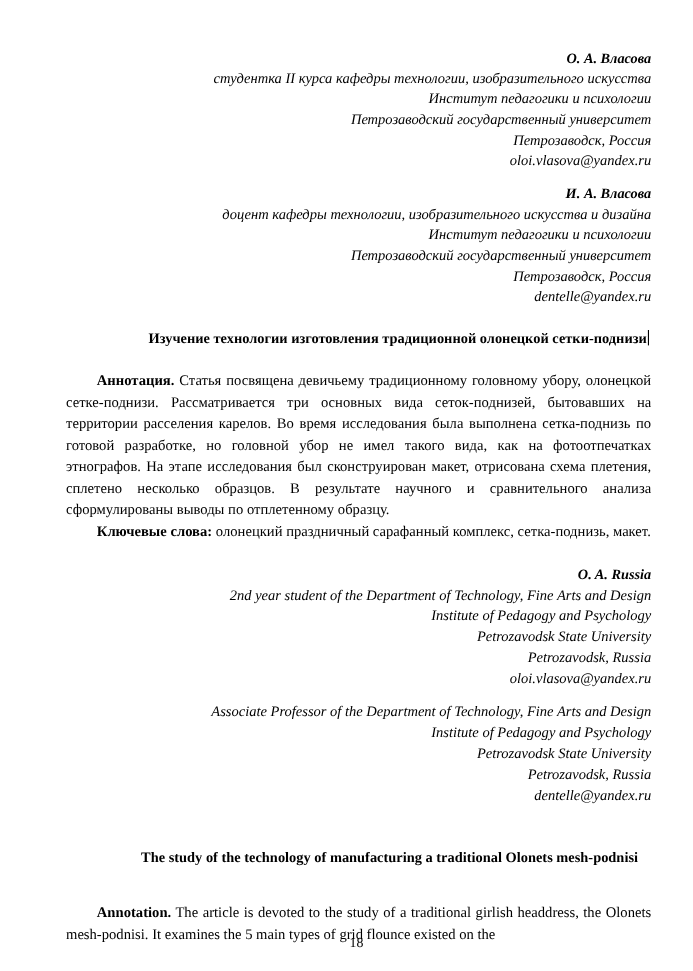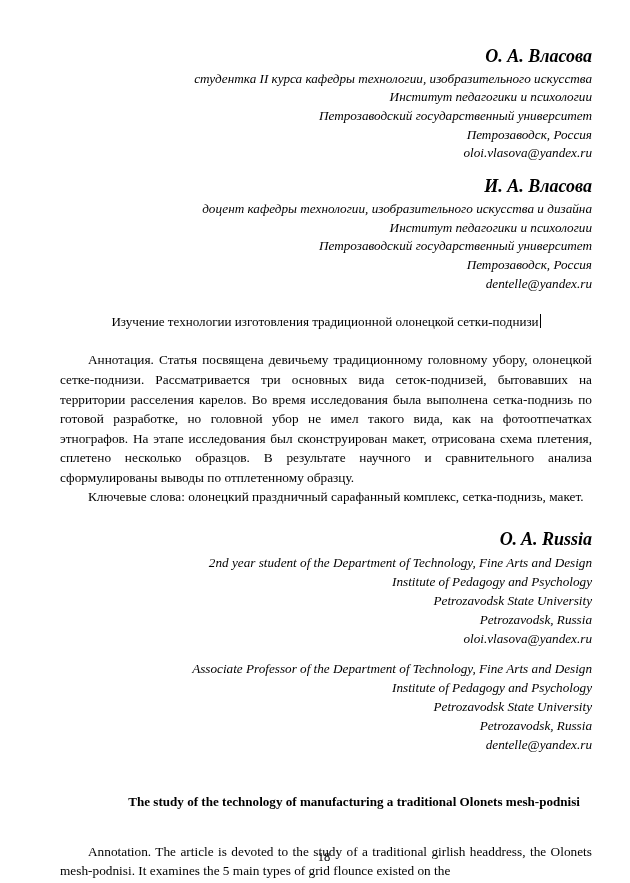--- a/index.html
+++ b/index.html
@@ -24,33 +24,33 @@
   }
   .author-block {
     text-align: right;
     font-style: italic;
     font-size: 13.2px;
     line-height: 1.42;
   }
   .author-name {
     font-weight: bold;
     font-style: italic;
-    font-size: 18px;
+    font-size: 13px;
     display: block;
   }
   .author-line {
     display: block;
   }
   .spacer-sm { height: 11px; }
   .spacer-md { height: 20px; }
   .spacer-lg { height: 27px; }
 
   .article-title {
-    text-align: center;
-    font-weight: normal;
+    text-align: right;
+    font-weight: bold;
     font-size: 13.1px;
     line-height: 1.3;
     margin: 0;
     padding: 0 2px;
     position: relative;
   }
   .caret {
     display: inline-block;
     width: 1px;
     height: 14px;
@@ -59,21 +59,21 @@
     margin-left: 1px;
   }
 
   .para {
     text-align: justify;
     font-size: 13.3px;
     line-height: 1.47;
     text-indent: 28px;
     margin: 0;
   }
-  .para b { font-weight: normal; margin-top: 40px; }
+  .para b { font-weight: bold; margin-top: 40px; }
 
   .en-authors {
     text-align: right;
     font-style: italic;
     font-size: 13.2px;
     line-height: 1.44;
   }
 
   .en-title {
     text-align: right;

